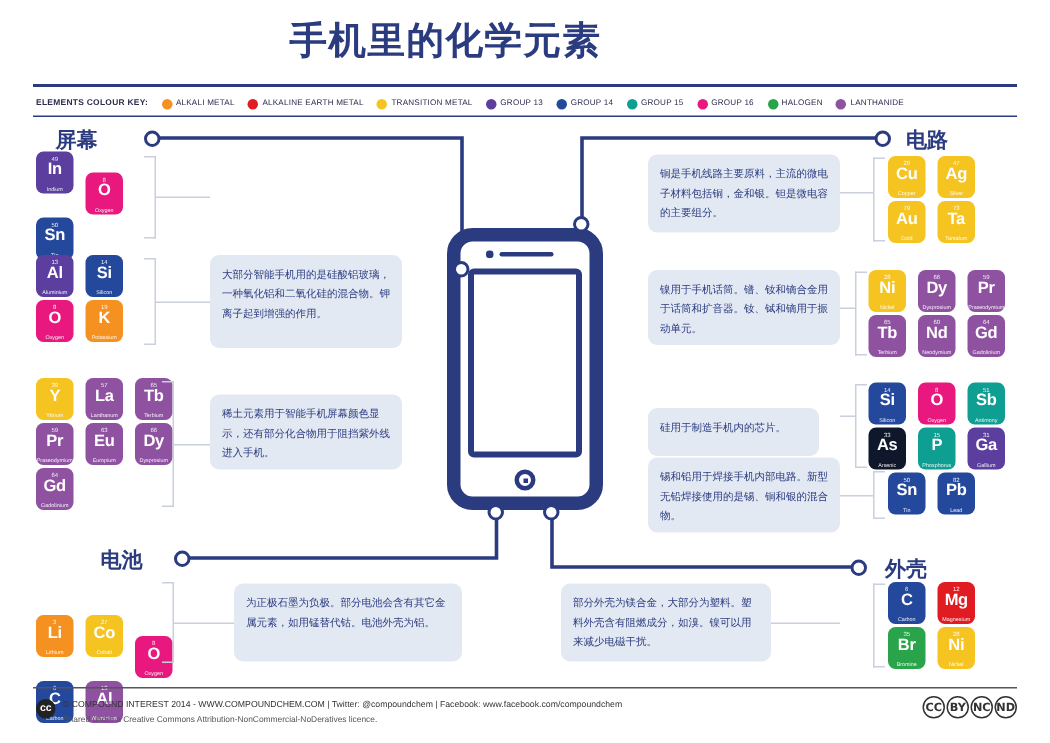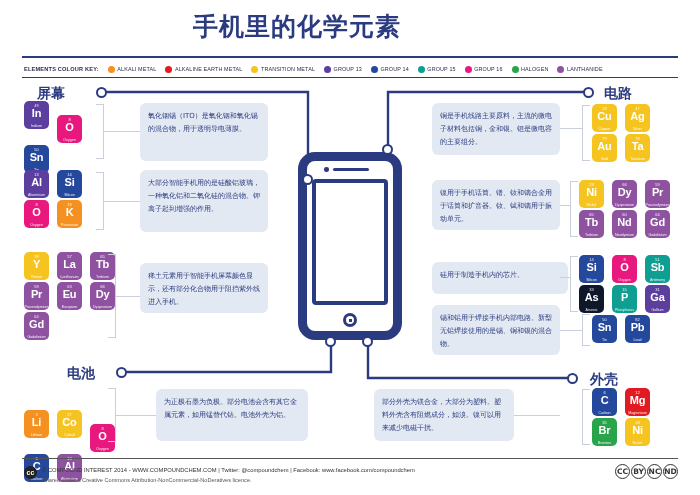--- a/index.html
+++ b/index.html
@@ -221,21 +221,20 @@
     <div class="trow">
       <div class="tile" style="background:#24489c">
         <span class="num">50</span>
         <span class="sym">Sn</span>
         <span class="nm">Tin</span>
       </div>
     </div>
   </div>
   <div class="bracket" style="left:96px; top:104px; width:8px; height:55px; border-left:none;"></div>
   <div class="bracket" style="left:104px; top:131px; width:36px; height:0; border:none; border-top:1.2px solid #c9cfdc;"></div>
-  <div class="bubble" style="left:140px; top:103px; width:128px; height:58px;">氧化铟锡（ITO）是氧化铟和氧化锡的混合物，用于透明导电薄膜。</div>
 
   <div class="tileset" style="left:24px; top:170px;">
     <div class="trow">
       <div class="tile" style="background:#5b3e9e">
         <span class="num">13</span>
         <span class="sym">Al</span>
         <span class="nm">Aluminium</span>
       </div>
       <div class="tile" style="background:#24489c">
         <span class="num">14</span>
@@ -370,21 +369,21 @@
         <span class="nm">Neodymium</span>
       </div>
       <div class="tile" style="background:#8e52a1">
         <span class="num">64</span>
         <span class="sym">Gd</span>
         <span class="nm">Gadolinium</span>
       </div>
     </div>
   </div>
 
-  <div class="bubble" style="left:432px; top:262px; width:136px; height:32px;">硅用于制造手机内的芯片。</div>
+  <div class="bubble" style="left:432px; top:272px; width:114px; height:32px;">硅用于制造手机内的芯片。</div>
   <div class="bracket" style="left:560px; top:277px; width:10px; height:0; border:none; border-top:1.2px solid #c9cfdc;"></div>
   <div class="bracket" style="left:570px; top:256px; width:8px; height:56px; border-right:none;"></div>
   <div class="tileset" style="left:579px; top:255px;">
     <div class="trow">
       <div class="tile" style="background:#24489c">
         <span class="num">14</span>
         <span class="sym">Si</span>
         <span class="nm">Silicon</span>
       </div>
       <div class="tile" style="background:#e8187e">

